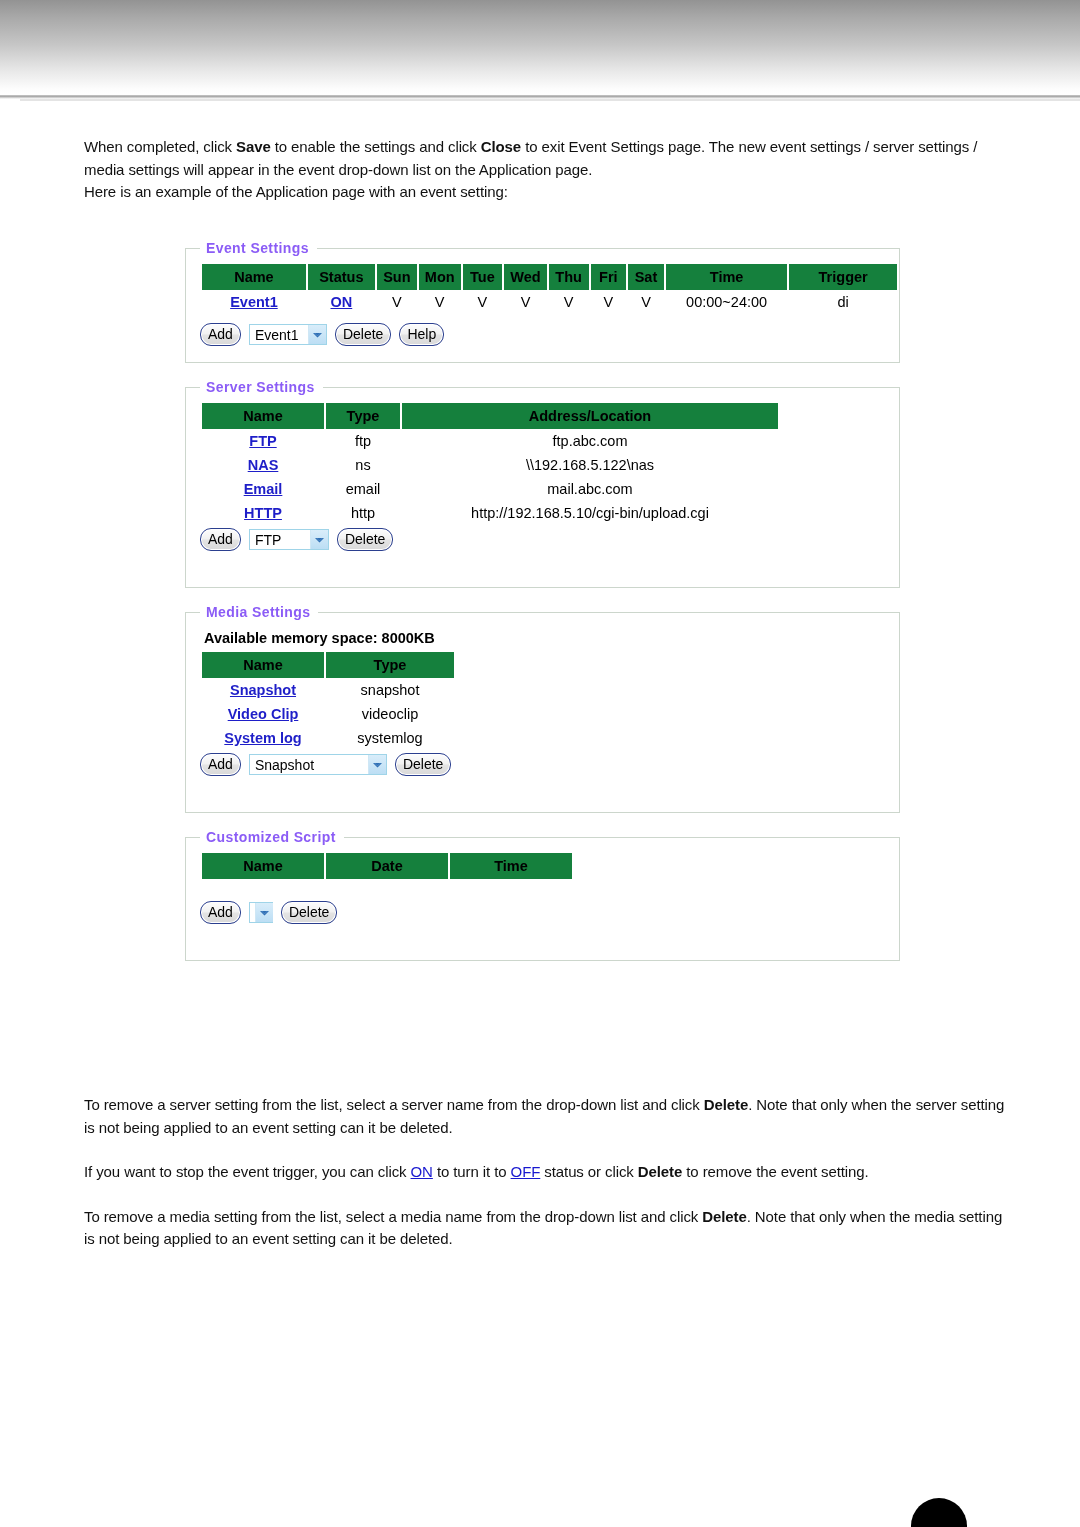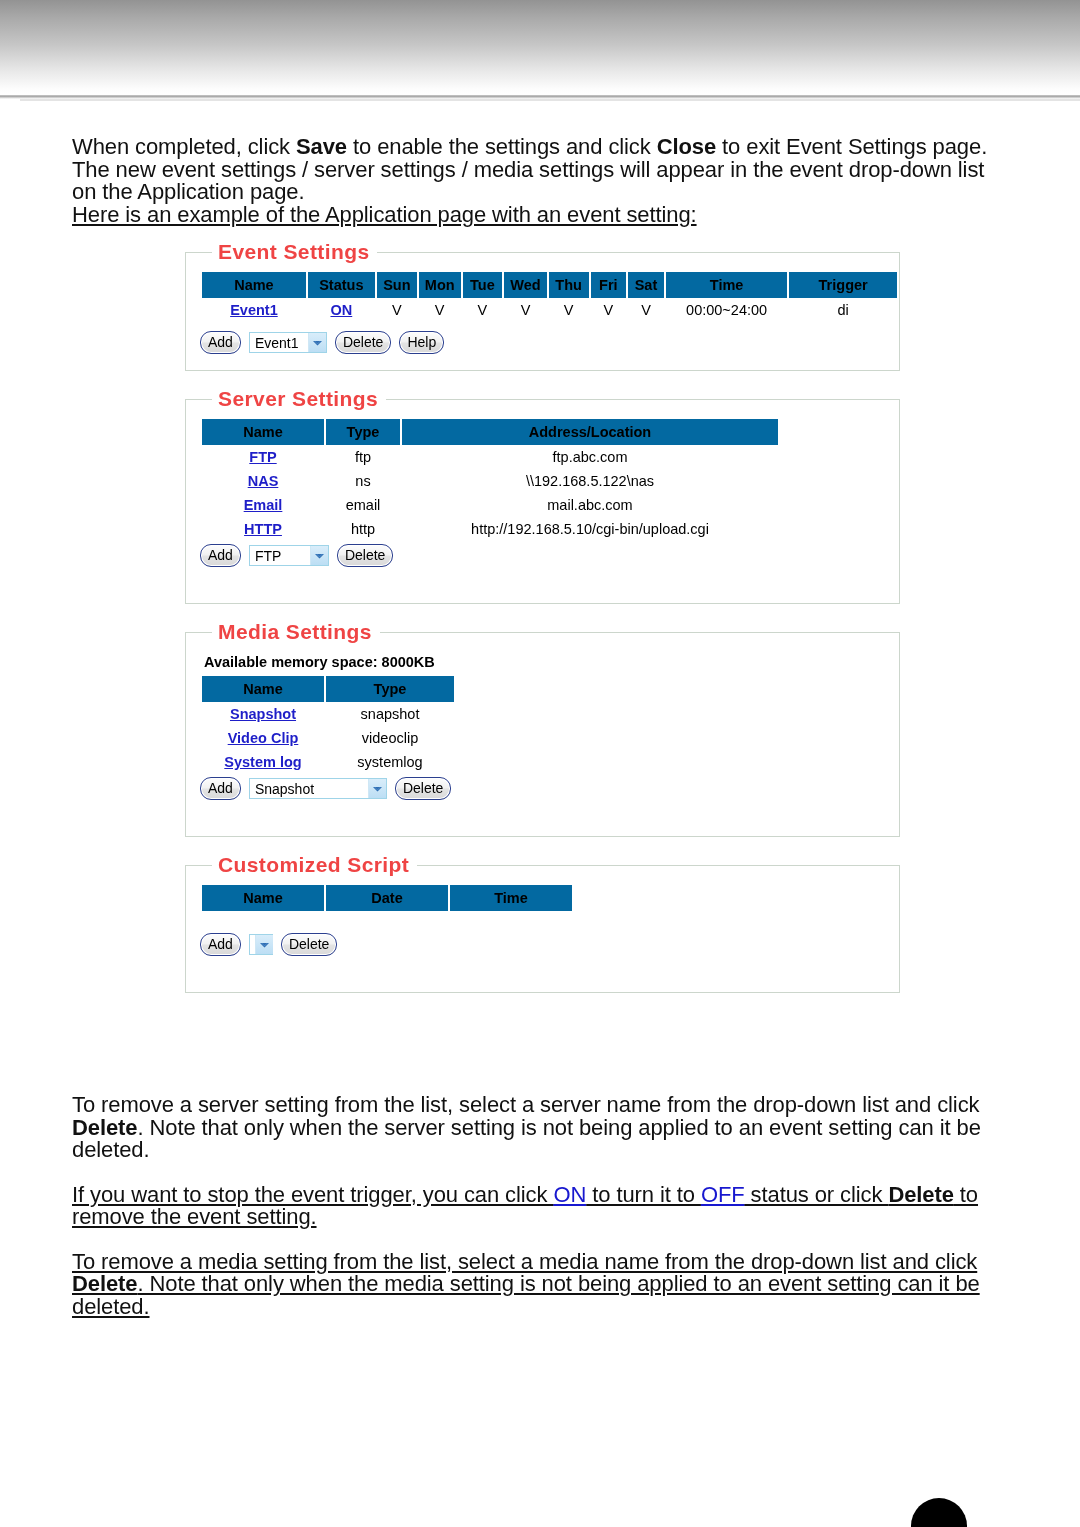--- a/index.html
+++ b/index.html
@@ -43,27 +43,27 @@
   }
 
   
   .doc-body {
     position: absolute;
     left: 72px;
     top: 136px;
     width: 936px;
   }
   p.para {
-    margin: 0 0 0 0;
-    font-size: 22px;
+    margin: 0 0 0 12px;
+    font-size: 15px;
     line-height: 22.5px;
     color: #111111;
     letter-spacing: -0.1px;
   }
-  p.para + p.para { margin-top: 0; text-decoration: underline; }
+  p.para + p.para { margin-top: 0; }
   .gap-para { margin-top: 22px !important; }
   b { font-weight: bold; }
   .lnk {
     color: #1818cf;
     text-decoration: underline;
   }
 
   
   #camera-ui {
     position: absolute;
@@ -71,34 +71,33 @@
     top: 240px;
     width: 715px;
   }
   fieldset.panel {
     border: 1px solid #ccd6cc;
     margin: 0 0 16px 0;
     padding: 8px 0 16px 14px;
     background: #ffffff;
   }
   fieldset.panel legend {
-    color: #ef4444;
+    color: #8b5cf6;
     font-weight: bold;
-    font-size: 21px;
+    font-size: 14px;
     padding: 0 8px 0 6px;
     letter-spacing: 0.4px;
-    margin-left: 12px;
   }
   .ui-tbl {
     border-collapse: separate;
     border-spacing: 2px 0;
     font-size: 14.5px;
   }
   .ui-tbl th {
-    background: #0369a1;
+    background: #15803d;
     font-weight: bold;
     font-size: 14.5px;
     padding: 5px 6px;
     text-align: center;
     color: #000;
     white-space: nowrap;
   }
   .ui-tbl td {
     padding: 4px 6px;
     text-align: center;

